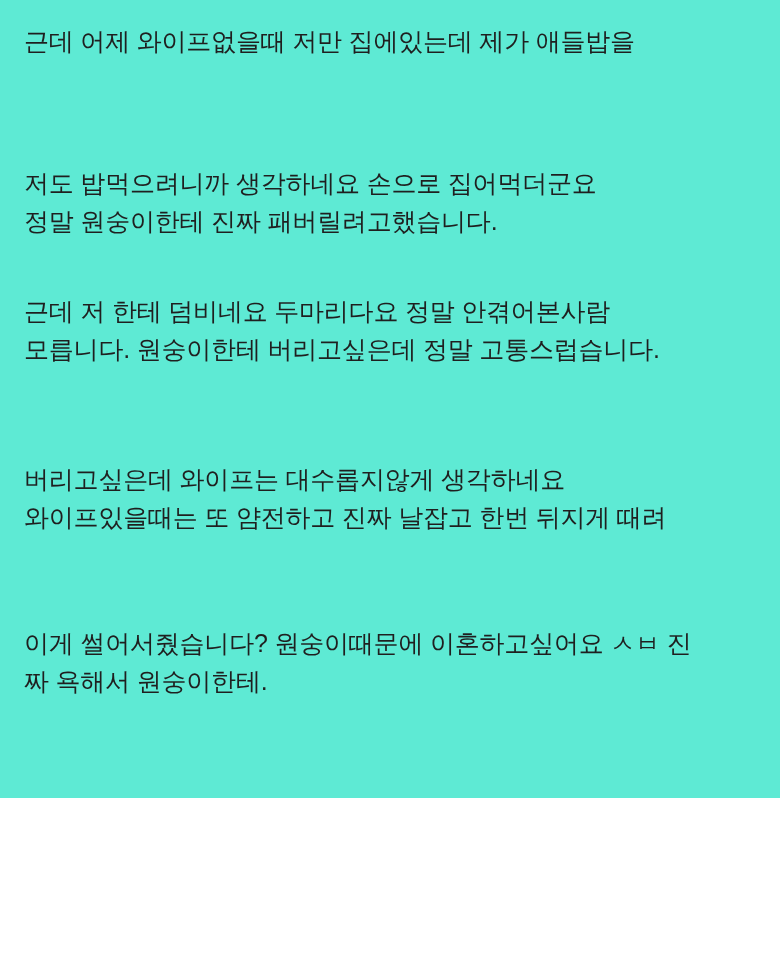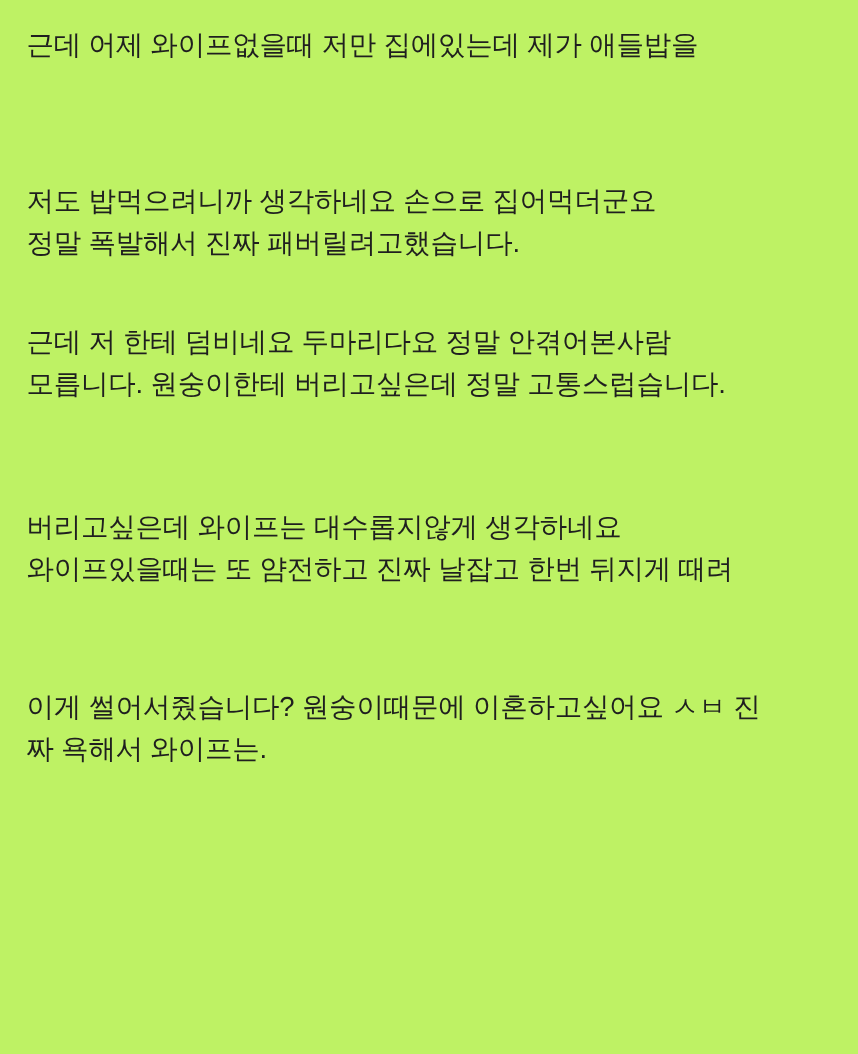--- a/index.html
+++ b/index.html
@@ -9,24 +9,24 @@
   body {
     width: 780px;
     height: 958px;
     background: #ffffff;
     font-family: "Liberation Sans", sans-serif;
     color: #1a1a1a;
     overflow: hidden;
   }
   .page {
     width: 780px;
-    height: 958px;
+    height: 798px;
     box-sizing: border-box;
     padding: 22px 24px 0 24px;
-    background: #bef264;
+    background: #5eead4;
   }
   .block {
     margin: 0;
   }
   .line {
     font-size: 25px;
     line-height: 38px;
     letter-spacing: -0.2px;
     color: #1f1f1f;
     white-space: pre-wrap;
@@ -45,37 +45,37 @@
     <div class="line">근데 어제 와이프없을때 저만 집에있는데 제가 애들밥을</div>
   </div>
 
   <div class="gap-md"></div>
 
 
   <div class="gap-md"></div>
 
   <div class="block">
     <div class="line">저도 밥먹으려니까 생각하네요 손으로 집어먹더군요</div>
-    <div class="line">정말 폭발해서 진짜 패버릴려고했습니다.</div>
+    <div class="line">정말 원숭이한테 진짜 패버릴려고했습니다.</div>
   </div>
 
   <div class="gap-md"></div>
 
   <div class="block">
     <div class="line">근데 저 한테 덤비네요 두마리다요 정말 안겪어본사람</div>
     <div class="line">모릅니다. 원숭이한테 버리고싶은데 정말 고통스럽습니다.</div>
   </div>
 
   <div class="gap-xl"></div>
 
   <div class="block">
     <div class="line">버리고싶은데 와이프는 대수롭지않게 생각하네요</div>
     <div class="line">와이프있을때는 또 얌전하고 진짜 날잡고 한번 뒤지게 때려</div>
   </div>
 
   <div class="gap-lg"></div>
 
   <div class="block">
     <div class="line">이게 썰어서줬습니다? 원숭이때문에 이혼하고싶어요 ㅅㅂ 진</div>
-    <div class="line">짜 욕해서 와이프는.</div>
+    <div class="line">짜 욕해서 원숭이한테.</div>
   </div>
 
 </div>
 
 </body></html>

